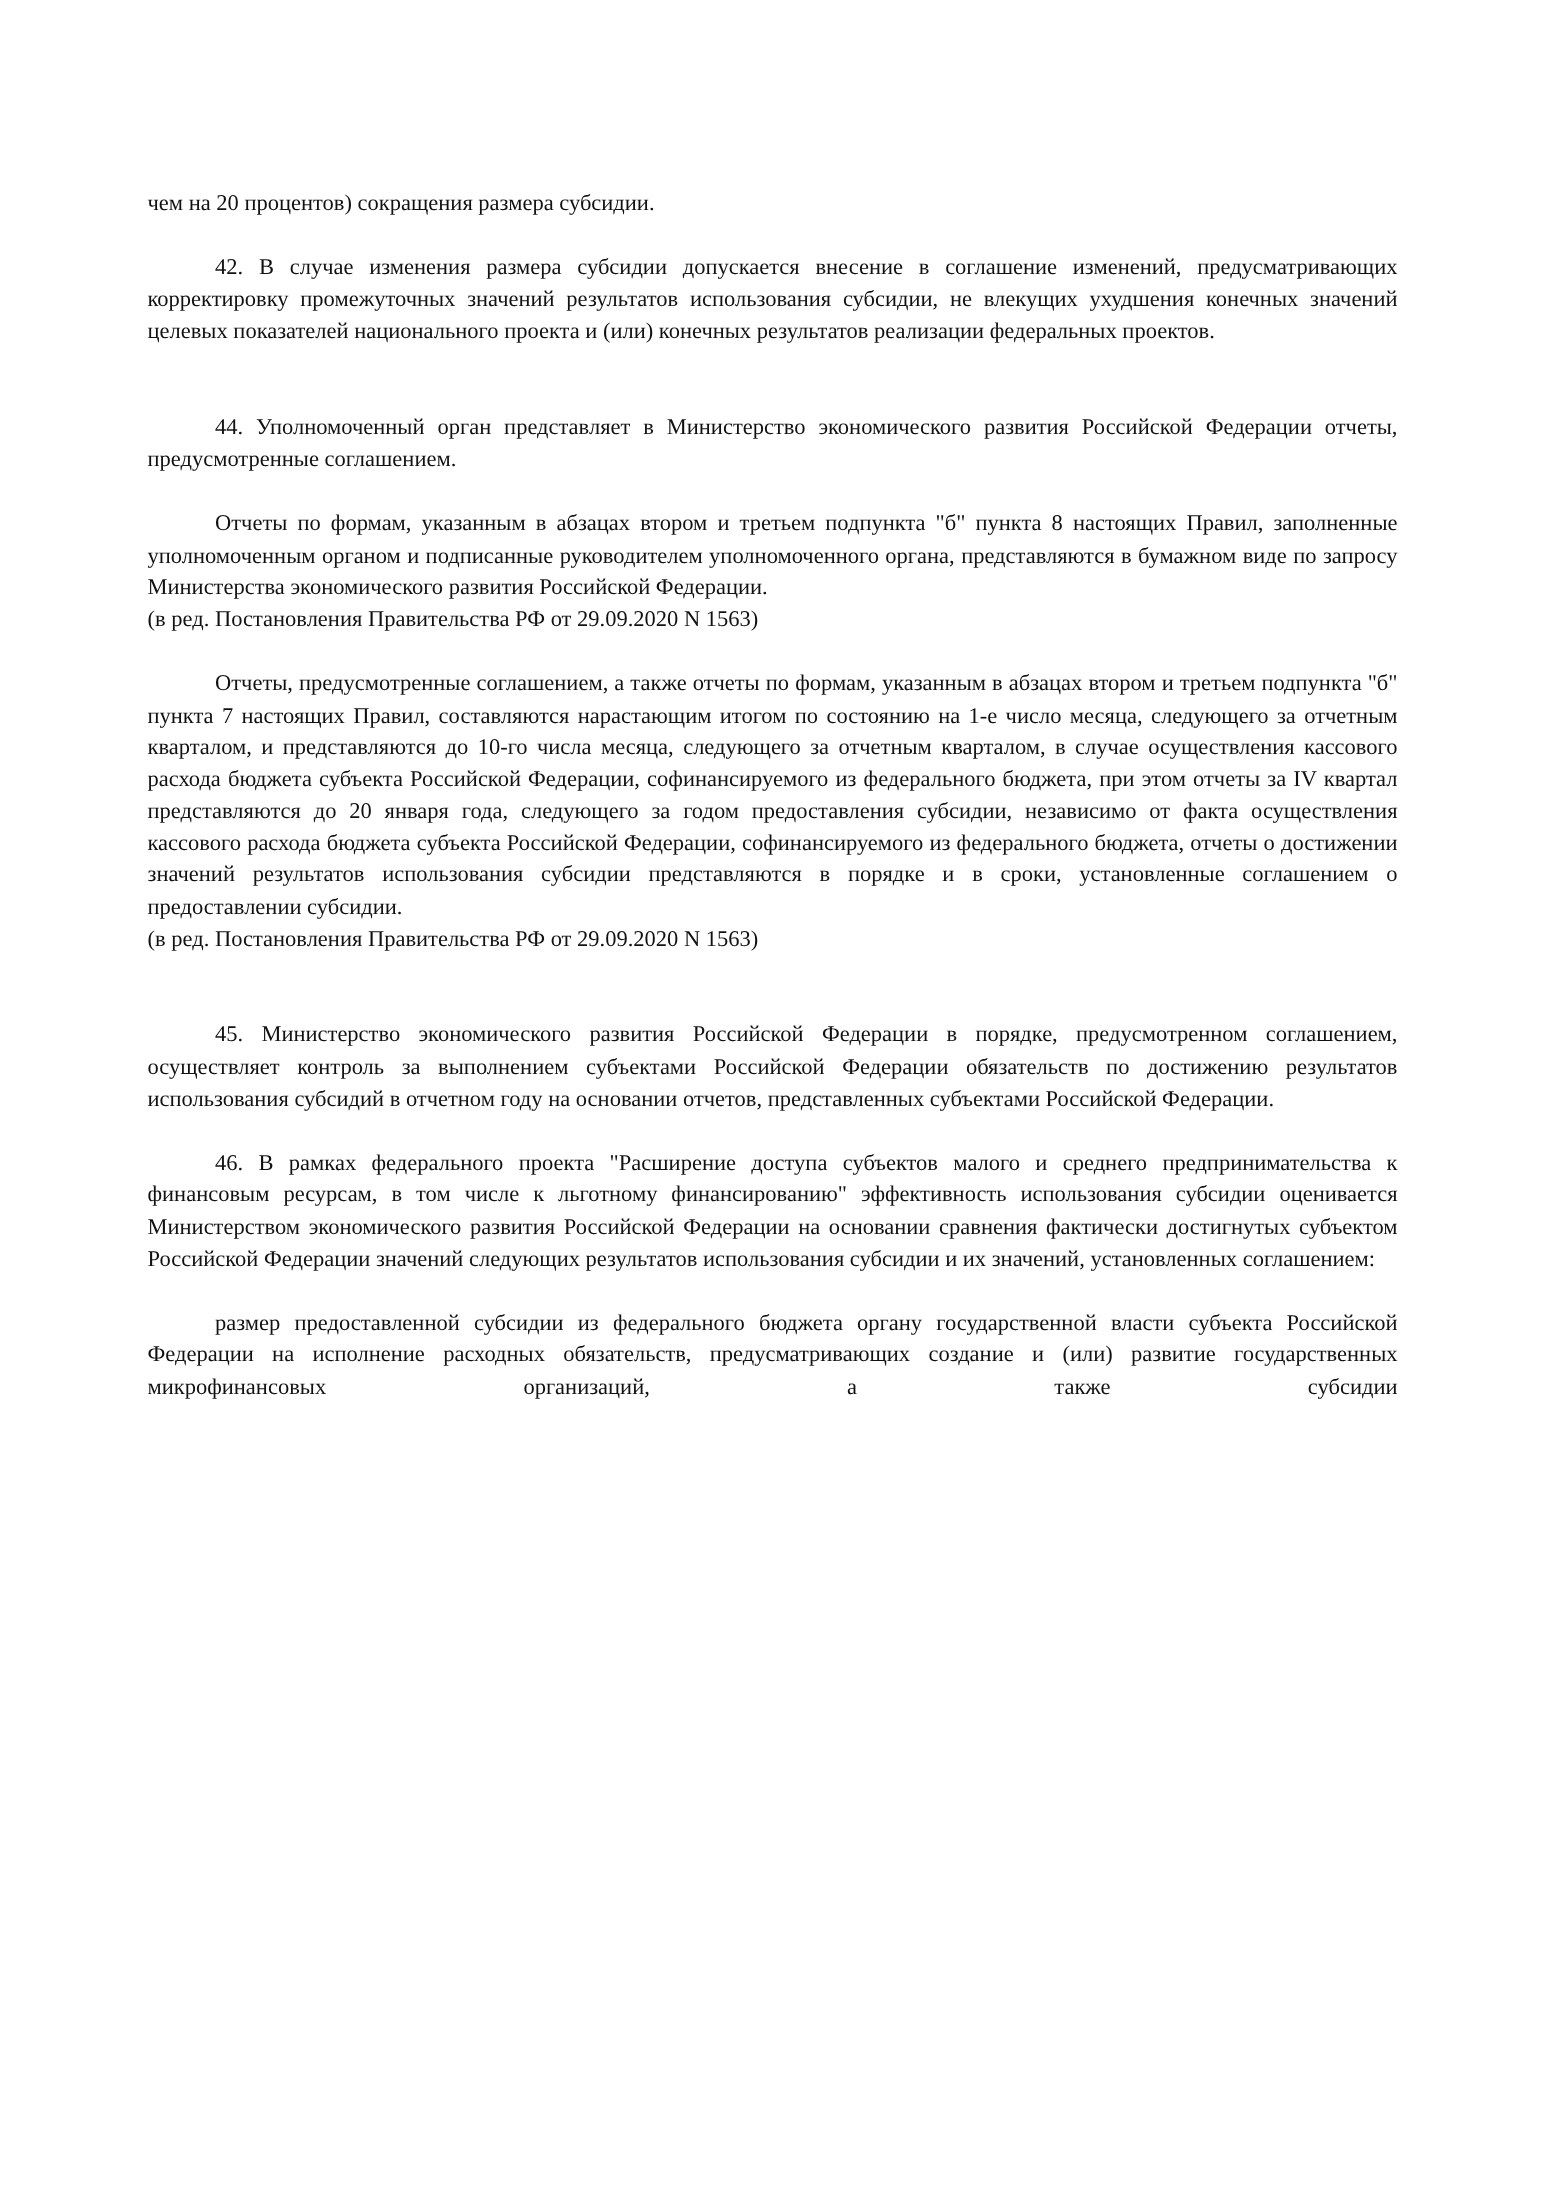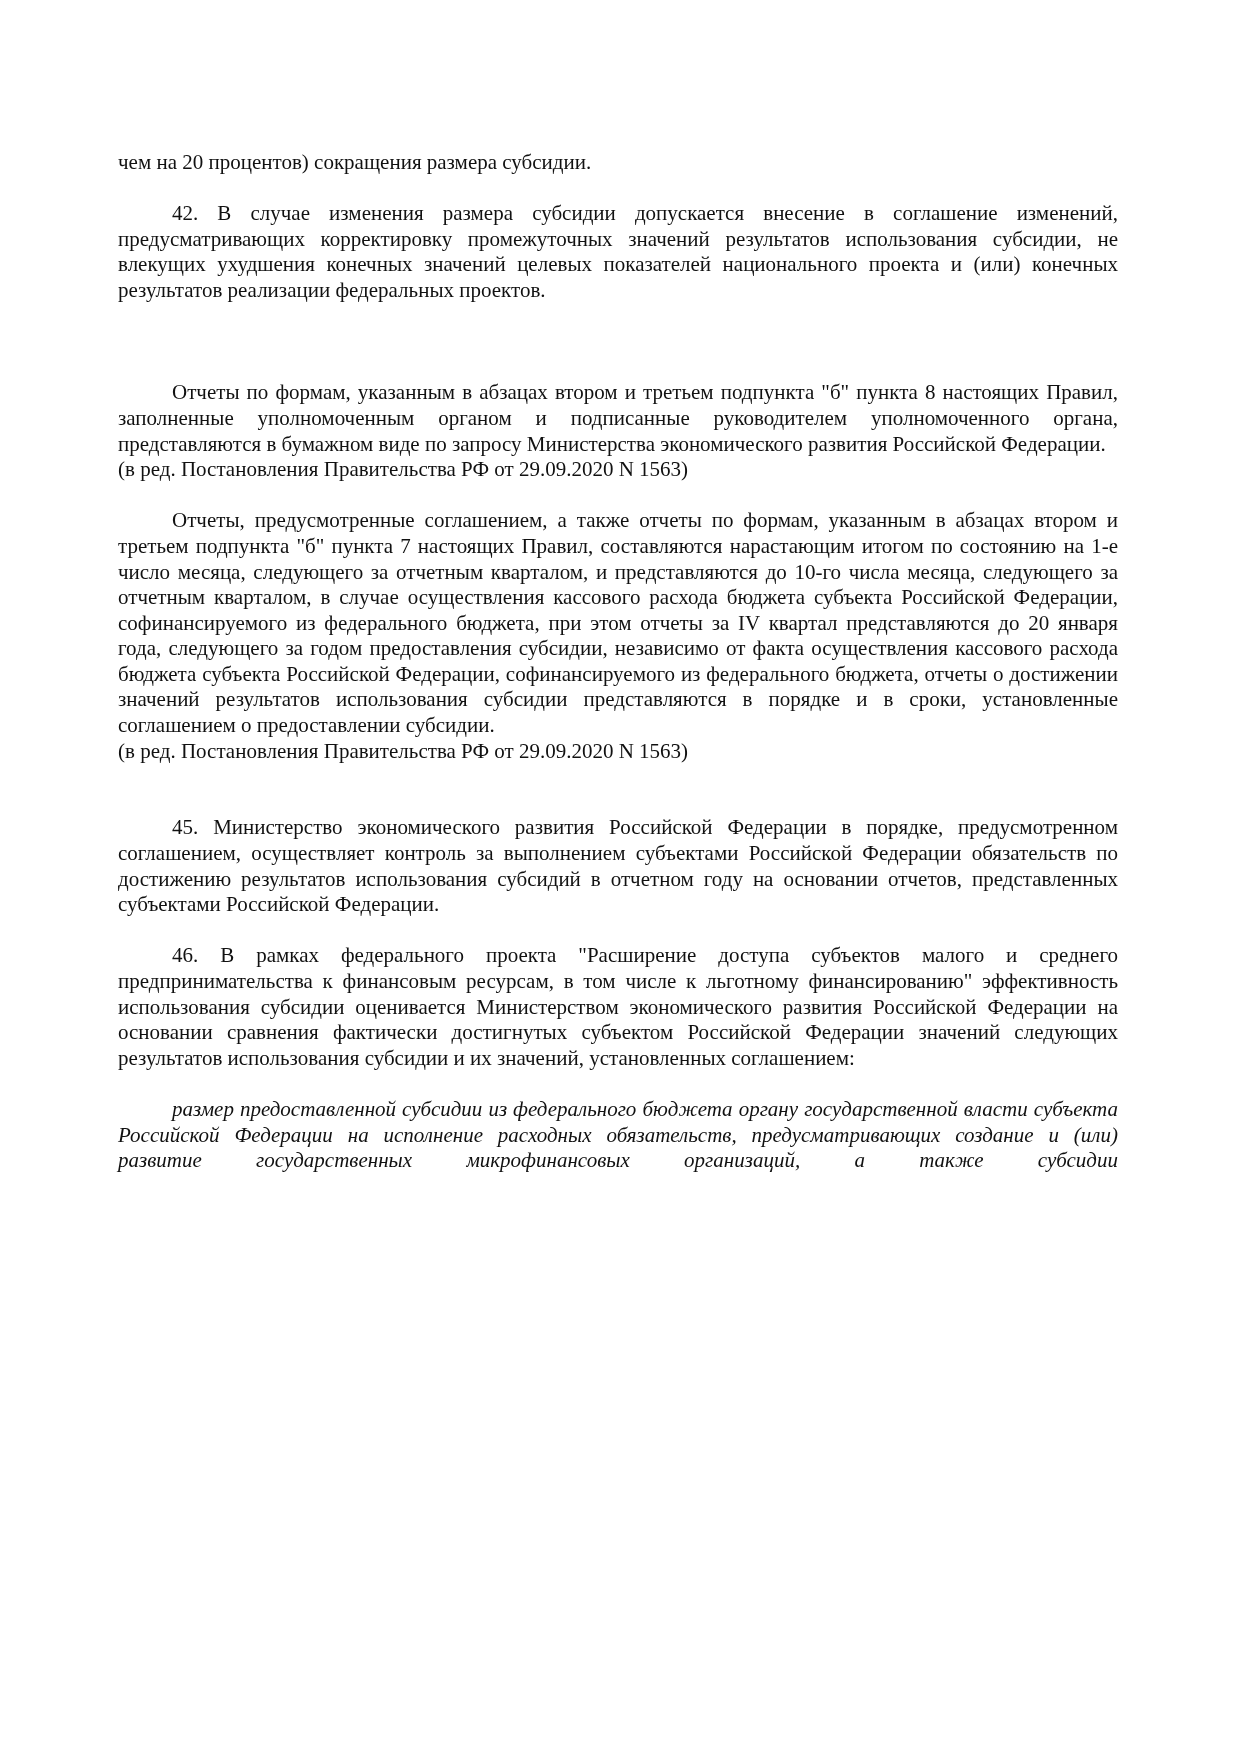--- a/index.html
+++ b/index.html
@@ -3,43 +3,44 @@
 <meta charset="utf-8">
 <style>
   html, body { margin: 0; padding: 0; background: #ffffff; }
   body { width: 1240px; height: 1754px; position: relative; overflow: hidden; }
   .page {
     position: absolute;
     left: 118px;
     top: 150px;
     width: 1000px;
     font-family: "Liberation Serif", "DejaVu Serif", serif;
-    font-size: 21px;
+    font-size: 18px;
     line-height: 25.6px;
     color: #111111;
   }
   .p { margin: 0; text-align: justify; text-align-last: left; }
   .indent { text-indent: 54px; }
   .gap { height: 25.6px; }
 </style>
 </head>
 <body>
 
 <div class="page">
   <p class="p">чем на 20 процентов) сокращения размера субсидии.</p>
   <div class="gap"></div>
   <p class="p indent">42. В случае изменения размера субсидии допускается внесение в соглашение изменений, предусматривающих корректировку промежуточных значений результатов использования субсидии, не влекущих ухудшения конечных значений целевых показателей национального проекта и (или) конечных результатов реализации федеральных проектов.</p>
   <div class="gap"></div>
   <div class="gap"></div>
+  <p class="p indent">44. Уполномоченный орган представляет в Министерство экономического развития Российской Федерации отчеты, предусмотренные соглашением.</p>
   <div class="gap"></div>
   <p class="p indent">Отчеты по формам, указанным в абзацах втором и третьем подпункта "б" пункта 8 настоящих Правил, заполненные уполномоченным органом и подписанные руководителем уполномоченного органа, представляются в бумажном виде по запросу Министерства экономического развития Российской Федерации.</p>
   <p class="p">(в ред. Постановления Правительства РФ от 29.09.2020 N 1563)</p>
   <div class="gap"></div>
   <p class="p indent">Отчеты, предусмотренные соглашением, а также отчеты по формам, указанным в абзацах втором и третьем подпункта "б" пункта 7 настоящих Правил, составляются нарастающим итогом по состоянию на 1-е число месяца, следующего за отчетным кварталом, и представляются до 10-го числа месяца, следующего за отчетным кварталом, в случае осуществления кассового расхода бюджета субъекта Российской Федерации, софинансируемого из федерального бюджета, при этом отчеты за IV квартал представляются до 20 января года, следующего за годом предоставления субсидии, независимо от факта осуществления кассового расхода бюджета субъекта Российской Федерации, софинансируемого из федерального бюджета, отчеты о достижении значений результатов использования субсидии представляются в порядке и в сроки, установленные соглашением о предоставлении субсидии.</p>
   <p class="p">(в ред. Постановления Правительства РФ от 29.09.2020 N 1563)</p>
   <div class="gap"></div>
   <div class="gap"></div>
   <p class="p indent">45. Министерство экономического развития Российской Федерации в порядке, предусмотренном соглашением, осуществляет контроль за выполнением субъектами Российской Федерации обязательств по достижению результатов использования субсидий в отчетном году на основании отчетов, представленных субъектами Российской Федерации.</p>
   <div class="gap"></div>
   <p class="p indent">46. В рамках федерального проекта "Расширение доступа субъектов малого и среднего предпринимательства к финансовым ресурсам, в том числе к льготному финансированию" эффективность использования субсидии оценивается Министерством экономического развития Российской Федерации на основании сравнения фактически достигнутых субъектом Российской Федерации значений следующих результатов использования субсидии и их значений, установленных соглашением:</p>
   <div class="gap"></div>
-  <p class="p indent" style="text-align-last: justify; font-style: italic;">размер предоставленной субсидии из федерального бюджета органу государственной власти субъекта Российской Федерации на исполнение расходных обязательств, предусматривающих создание и (или) развитие государственных микрофинансовых организаций, а также субсидии</p>
+  <p class="p indent" style="text-align-last: justify;">размер предоставленной субсидии из федерального бюджета органу государственной власти субъекта Российской Федерации на исполнение расходных обязательств, предусматривающих создание и (или) развитие государственных микрофинансовых организаций, а также субсидии</p>
 </div>
 
 </body></html>

